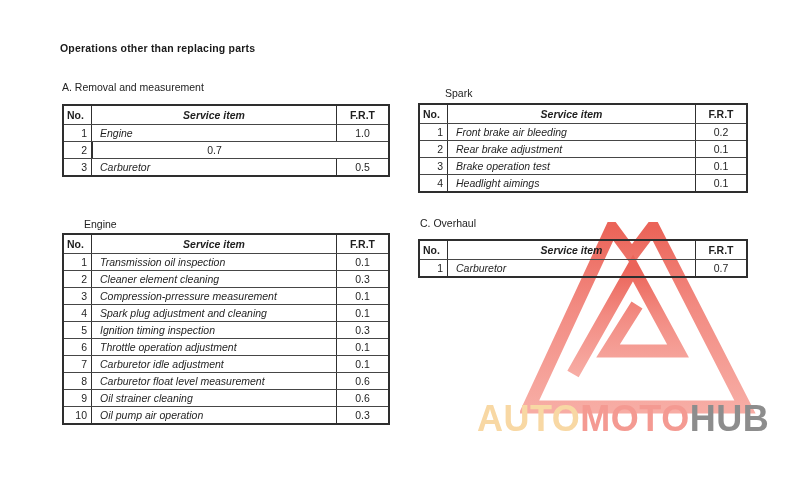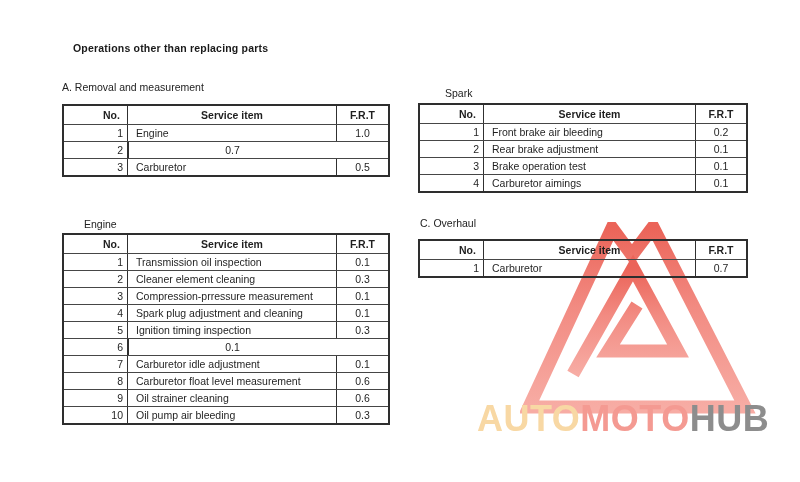--- a/index.html
+++ b/index.html
@@ -2,33 +2,33 @@
 <html style="--c-auto: #f8d8a4; --c-moto: #f49a92; --c-hub: #8d8d8d;"><head>
 <meta charset="utf-8">
 <style>
   html,body{margin:0;padding:0;background:#ffffff;}
   .page{position:relative;width:800px;height:482px;background:#ffffff;overflow:hidden;
         font-family:"Liberation Sans", sans-serif;color:#1f1f1f;}
   .layer{position:absolute;inset:0;}
   #content{z-index:2;}
   #watermark{z-index:1;pointer-events:none;}
 
-  .doc-title{position:absolute;left:73px;top:42px;font-size:10.5px;font-weight:bold;
+  .doc-title{position:absolute;left:60px;top:42px;font-size:10.5px;font-weight:bold;
              letter-spacing:.2px;color:#1a1a1a;}
   .sec-label{position:absolute;font-size:10.5px;color:#222;}
 
   .tbl{position:absolute;border:2px solid #2e2e2e;background:transparent;box-sizing:border-box;}
-  .trow{display:grid;height:17px;border-top:1px solid #464646;box-sizing:border-box;padding-left:36px;}
+  .trow{display:grid;height:17px;border-top:1px solid #464646;box-sizing:border-box;}
   .hdr{height:18px;border-top:none;font-weight:bold;}
   .tbl-a .trow, .tbl-b .trow{grid-template-columns:28px 1fr 52px;}
   .tbl-frame .trow, .tbl-c .trow{grid-template-columns:28px 1fr 51px;}
   .cell{display:flex;align-items:center;font-size:10.5px;line-height:1;box-sizing:border-box;
         white-space:nowrap;overflow:hidden;}
   .c-no{border-right:1.5px solid #303030;justify-content:flex-end;padding-right:4px;}
-  .c-item{padding-left:8px;}
+  .c-item{padding-left:8px;font-style:italic;}
   .c-frt{border-left:1.5px solid #303030;justify-content:center;}
   .hdr .c-no{justify-content:flex-start;padding-left:3px;padding-right:0;}
   .hdr .c-item{justify-content:center;padding-left:0;}
 
   .tbl-a{left:62px;top:104px;width:328px;}
   .tbl-frame{left:418px;top:103px;width:330px;}
   .tbl-b{left:62px;top:233px;width:328px;}
   .tbl-c{left:418px;top:239px;width:330px;}
 
   .lbl-a{left:62px;top:81px;}
@@ -112,21 +112,21 @@
           <div class="cell c-item">Rear brake adjustment</div>
           <div class="cell c-frt">0.1</div>
         </div>
         <div class="trow">
           <div class="cell c-no">3</div>
           <div class="cell c-item">Brake operation test</div>
           <div class="cell c-frt">0.1</div>
         </div>
         <div class="trow">
           <div class="cell c-no">4</div>
-          <div class="cell c-item">Carburetor aimings</div>
+          <div class="cell c-item">Headlight aimings</div>
           <div class="cell c-frt">0.1</div>
         </div>
       </div>
 
     <div class="sec-label lbl-engine">Engine</div>
     <div class="tbl tbl-b">
       <div class="trow hdr">
         <div class="cell c-no">No.</div>
         <div class="cell c-item">Service item</div>
         <div class="cell c-frt">F.R.T</div>
@@ -151,40 +151,41 @@
           <div class="cell c-item">Spark plug adjustment and cleaning</div>
           <div class="cell c-frt">0.1</div>
         </div>
         <div class="trow">
           <div class="cell c-no">5</div>
           <div class="cell c-item">Ignition timing inspection</div>
           <div class="cell c-frt">0.3</div>
         </div>
         <div class="trow">
           <div class="cell c-no">6</div>
+          <div class="cell c-item">Throttle operation adjustment</div>
           <div class="cell c-frt">0.1</div>
         </div>
         <div class="trow">
           <div class="cell c-no">7</div>
           <div class="cell c-item">Carburetor idle adjustment</div>
           <div class="cell c-frt">0.1</div>
         </div>
         <div class="trow">
           <div class="cell c-no">8</div>
           <div class="cell c-item">Carburetor float level measurement</div>
           <div class="cell c-frt">0.6</div>
         </div>
         <div class="trow">
           <div class="cell c-no">9</div>
           <div class="cell c-item">Oil strainer cleaning</div>
           <div class="cell c-frt">0.6</div>
         </div>
         <div class="trow">
           <div class="cell c-no">10</div>
-          <div class="cell c-item">Oil pump air bleeding</div>
+          <div class="cell c-item">Oil pump air operation</div>
           <div class="cell c-frt">0.3</div>
         </div>
       </div>
 
     <div class="sec-label lbl-c">C. Overhaul</div>
     <div class="tbl tbl-c">
       <div class="trow hdr">
         <div class="cell c-no">No.</div>
         <div class="cell c-item">Service item</div>
         <div class="cell c-frt">F.R.T</div>

